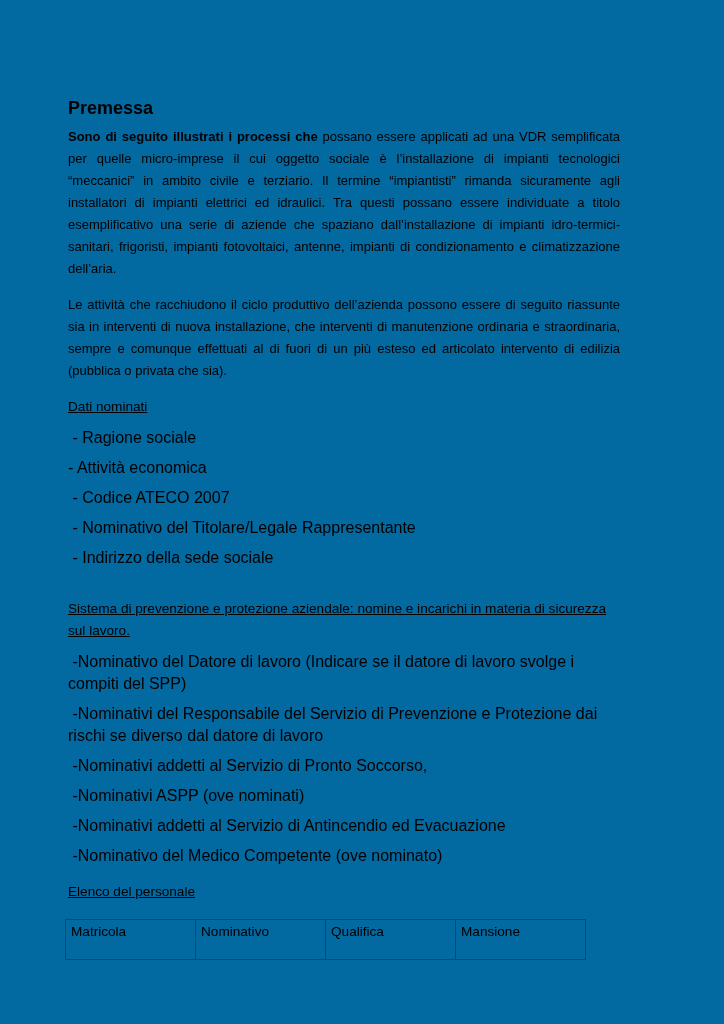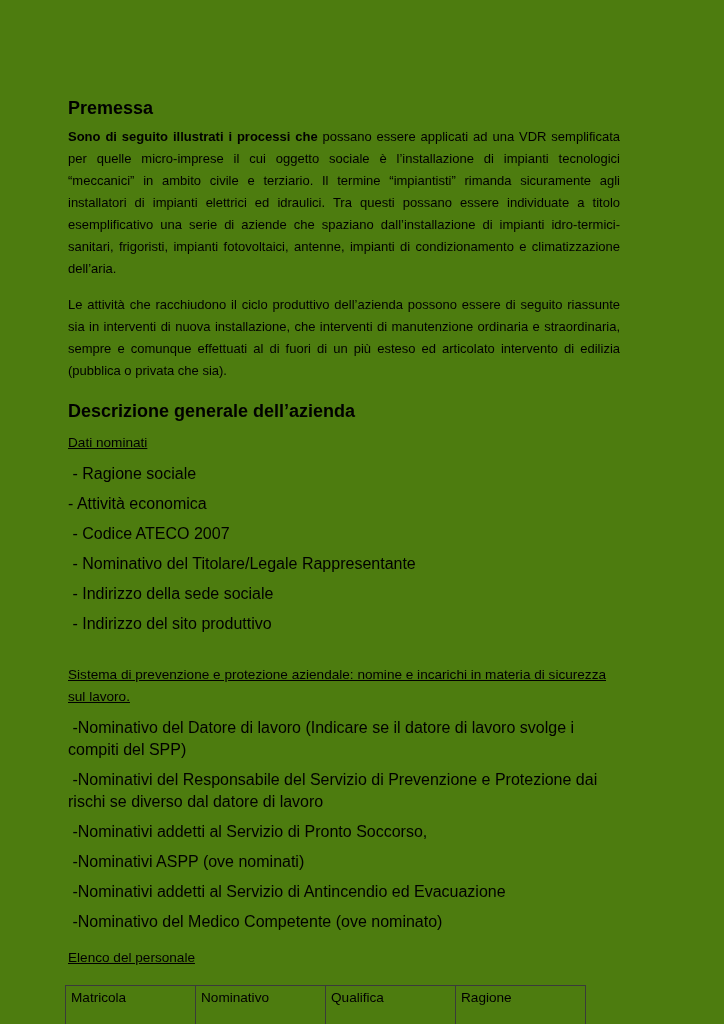--- a/index.html
+++ b/index.html
@@ -9,21 +9,21 @@
     background: #ffffff;
     font-family: "Liberation Sans", "DejaVu Sans", sans-serif;
     color: #000000;
     overflow: hidden;
   }
   .page {
     box-sizing: border-box;
     width: 724px;
     height: 1024px;
     padding: 97px 104px 0 68px;
-    background: #4d7c0f;
+    background: #0369a1;
   }
   .h1 {
     font-size: 18px;
     font-weight: bold;
     line-height: 22px;
     margin: 0 0 7px 0;
   }
   .body-text {
     font-size: 13px;
     line-height: 22px;
@@ -76,31 +76,29 @@
 <body>
 
 <div class="page">
 
   <div class="h1">Premessa</div>
 
   <div class="para body-text"><span class="lead-bold">Sono di seguito illustrati i processi che</span><span> possano essere applicati ad una VDR semplificata per quelle micro-imprese il cui oggetto sociale è l’installazione di impianti tecnologici “meccanici” in ambito civile e terziario. Il termine “impiantisti” rimanda sicuramente agli installatori di impianti elettrici ed idraulici. Tra questi possano essere individuate a titolo esemplificativo una serie di aziende che spaziano dall’installazione di impianti idro-termici-sanitari, frigoristi, impianti fotovoltaici, antenne, impianti di condizionamento e climatizzazione dell’aria.</span></div>
 
   <div class="para body-text">Le attività che racchiudono il ciclo produttivo dell’azienda possono essere di seguito riassunte sia in interventi di nuova installazione, che interventi di manutenzione ordinaria e straordinaria, sempre e comunque effettuati al di fuori di un più esteso ed articolato intervento di edilizia (pubblica o privata che sia).</div>
 
-  <div class="h2">Descrizione generale dell’azienda</div>
 
   <div class="section-dati">
     <div class="section-title">Dati nominati</div>
     <div class="list">
       <div class="list-item"> - Ragione sociale</div>
       <div class="list-item">- Attività economica</div>
       <div class="list-item"> - Codice ATECO 2007</div>
       <div class="list-item"> - Nominativo del Titolare/Legale Rappresentante</div>
       <div class="list-item"> - Indirizzo della sede sociale</div>
-      <div class="list-item"> - Indirizzo del sito produttivo</div>
     </div>
   </div>
 
   <div class="section-prevenzione">
     <div class="section-title">Sistema di prevenzione e protezione aziendale: nomine e incarichi in materia di sicurezza sul lavoro.</div>
     <div class="list">
       <div class="list-item"> -Nominativo del Datore di lavoro (Indicare se il datore di lavoro svolge i compiti del SPP)</div>
       <div class="list-item"> -Nominativi del Responsabile del Servizio di Prevenzione e Protezione dai rischi se diverso dal datore di lavoro</div>
       <div class="list-item"> -Nominativi addetti al Servizio di Pronto Soccorso,</div>
       <div class="list-item"> -Nominativi ASPP (ove nominati)</div>
@@ -110,18 +108,18 @@
   </div>
 
   <div class="section-title section-personale-title">Elenco del personale</div>
 
   <table class="personnel">
     <tbody>
       <tr>
         <td>Matricola</td>
         <td>Nominativo</td>
         <td>Qualifica</td>
-        <td>Ragione</td>
+        <td>Mansione</td>
       </tr>
     </tbody>
   </table>
 
 </div>
 
 </body></html>

